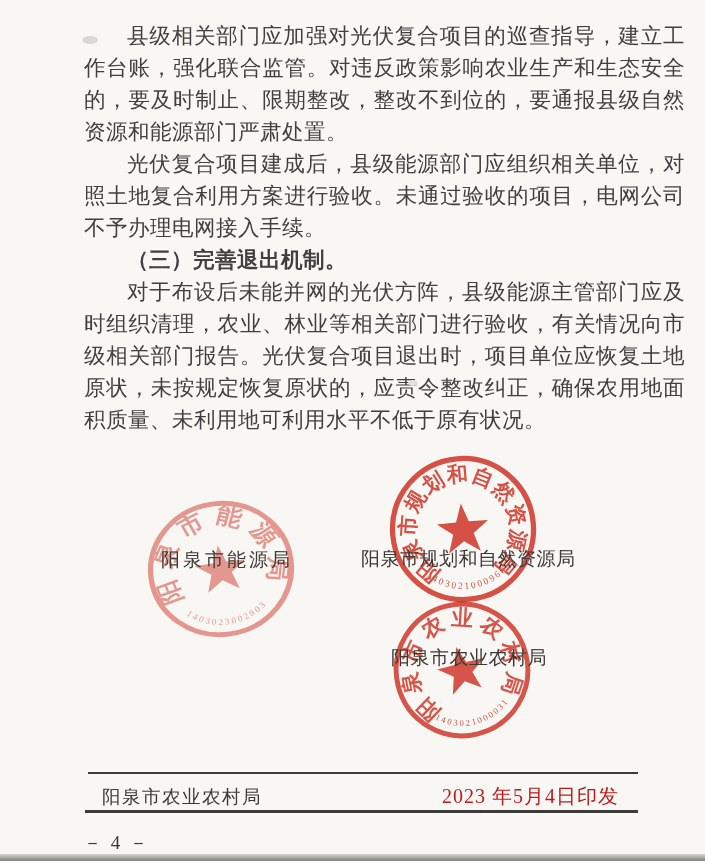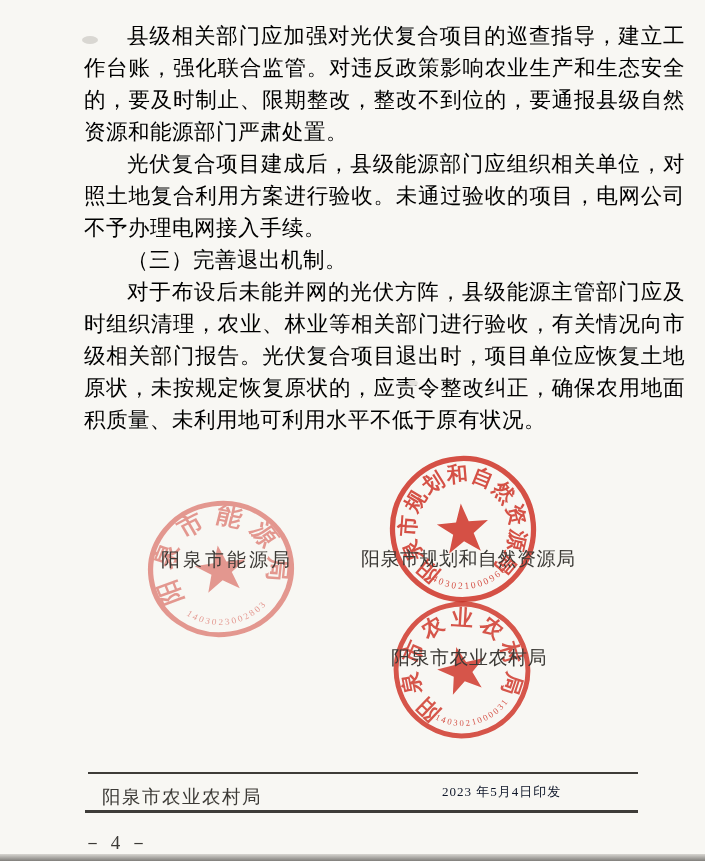--- a/index.html
+++ b/index.html
@@ -7,43 +7,43 @@
     position:relative;
     width:705px;height:861px;
     background:#f8f7f3;
     font-family:"Liberation Serif","DejaVu Serif",serif;
     overflow:hidden;
     box-shadow:0 0 4px rgba(0,0,0,.25);
   }
   
   .textblock{
     position:absolute;left:84px;top:20px;width:601px;
-    font-size:21.5px;line-height:32px;color:#000000;
+    font-size:21.5px;line-height:32px;color:#404040;
     text-align:justify;letter-spacing:.5px;
   }
   .textblock p{margin:0;text-indent:2em;}
-  .textblock p.heading{font-weight:normal;}
+  .textblock p.heading{font-weight:bold;}
   
   .sig{position:absolute;color:#3c3a36;white-space:nowrap;z-index:3;}
   .sig-energy{left:161px;top:547px;font-size:19px;letter-spacing:3px;}
   .sig-planning{left:361px;top:546px;font-size:19px;letter-spacing:0.5px;}
   .sig-agri{left:391px;top:645px;font-size:19px;letter-spacing:0.5px;}
   .sig-date{left:409px;top:676px;font-size:20px;letter-spacing:1px;}
   
   .seal{position:absolute;z-index:2;mix-blend-mode:multiply;pointer-events:none;}
   .seal svg{display:block;width:100%;height:100%;}
   .seal-energy{left:146px;top:494px;width:150px;height:150px;opacity:.5;transform:rotate(-8deg) scaleY(.93);}
   .seal-planning{left:388px;top:454px;width:150px;height:150px;opacity:.88;transform:rotate(-5deg);}
   .seal-agri{left:392px;top:600px;width:140px;height:140px;opacity:.85;transform:rotate(-14deg);}
   
   .rule{position:absolute;background:#3e3c38;}
   .rule-thin{left:88px;top:772px;width:550px;height:2px;}
   .rule-thick{left:85px;top:810px;width:553px;height:3px;}
   .footer-office{position:absolute;left:102px;top:784px;font-size:18.5px;color:#3c3a36;letter-spacing:1.5px;white-space:nowrap;}
-  .footer-date{position:absolute;left:442px;top:783px;font-size:13px;color:#0f172a;letter-spacing:1px;white-space:nowrap;}
+  .footer-date{position:absolute;left:442px;top:783px;font-size:20px;color:#b91c1c;letter-spacing:1px;white-space:nowrap;}
   .page-number{position:absolute;left:83px;top:830px;font-size:19px;color:#3c3a36;letter-spacing:2px;white-space:nowrap;}
   
   .scan-edge{position:absolute;left:0;top:854px;width:705px;height:7px;
     background:linear-gradient(#d8d6d1,#807e7a);}
   .smudge1{position:absolute;left:82px;top:36px;width:16px;height:8px;background:#d9d7d2;border-radius:50%;}
   .smudge2{position:absolute;left:408px;top:380px;width:10px;height:6px;background:#e3e1dc;border-radius:50%;}
 </style>
 </head>
 <body>
 

